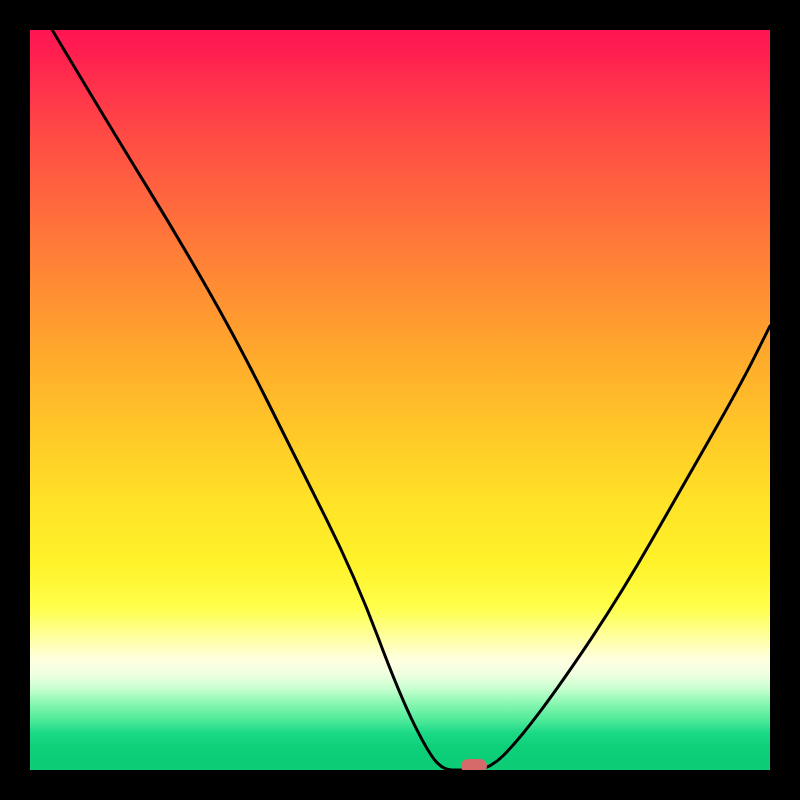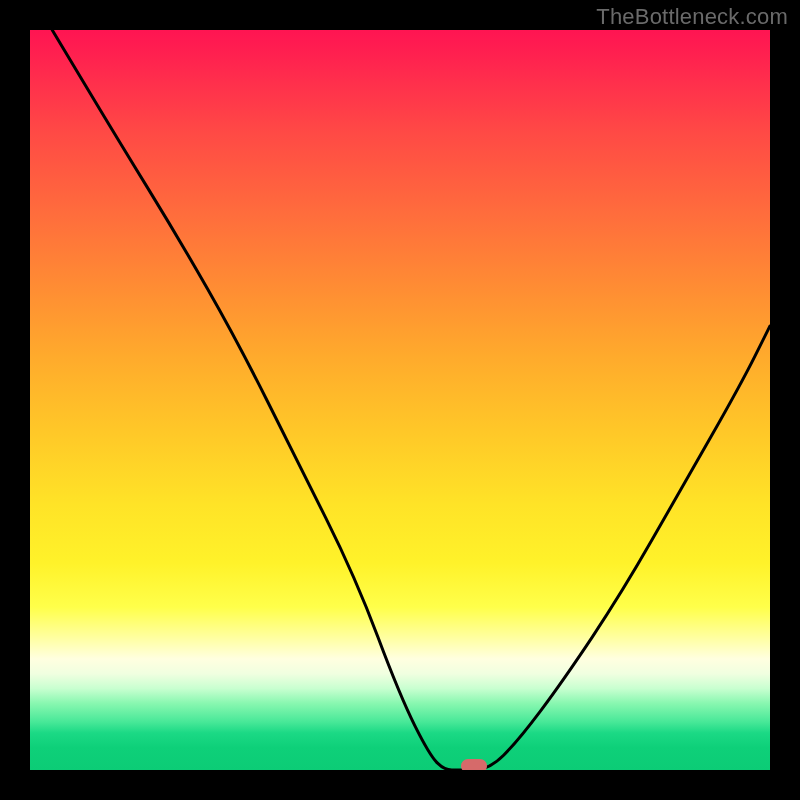--- a/index.html
+++ b/index.html
@@ -76,21 +76,20 @@
     border-radius: 8px;
     transform: translate(-50%, -50%);
     z-index: 22;
   }
 </style>
 </head>
 <body>
 
 <div class="frame">
 
-  <div class="watermark">TheBottleneck.com</div>
 
   <div class="plot-area">
     <div class="gradient"></div>
 
     <svg class="curve" viewBox="0 0 740 740" preserveAspectRatio="none">
       <path id="curve-path" d="M 22.2 0 Q 22.2 0 55.5 55.5 Q 88.8 111 118.4 159.10000000000002 Q 148 207.20000000000005 177.60000000000002 259 Q 207.20000000000002 310.8 236.8 370 Q 266.4 429.2 296 488.4 Q 325.6 547.6 347.8 606.8 Q 370 666 384.8 695.6 Q 399.6 725.2 407 732.6 Q 414.40000000000003 740 421.8 740 Q 429.2 740 444 740 Q 458.8 740 473.6 725.2 Q 488.40000000000003 710.4 510.6 680.8 Q 532.8 651.2 562.4 606.8 Q 592 562.4 621.6 510.6 Q 651.2 458.8 680.8 407 Q 710.4 355.2 725.2 325.6 T 740 296" fill="none" stroke="#000" stroke-width="3" stroke-linecap="round" stroke-linejoin="round"></path>
     </svg>
 
     <div id="marker" class="marker" style="left: 444px; top: 736px;"></div>
   </div>

